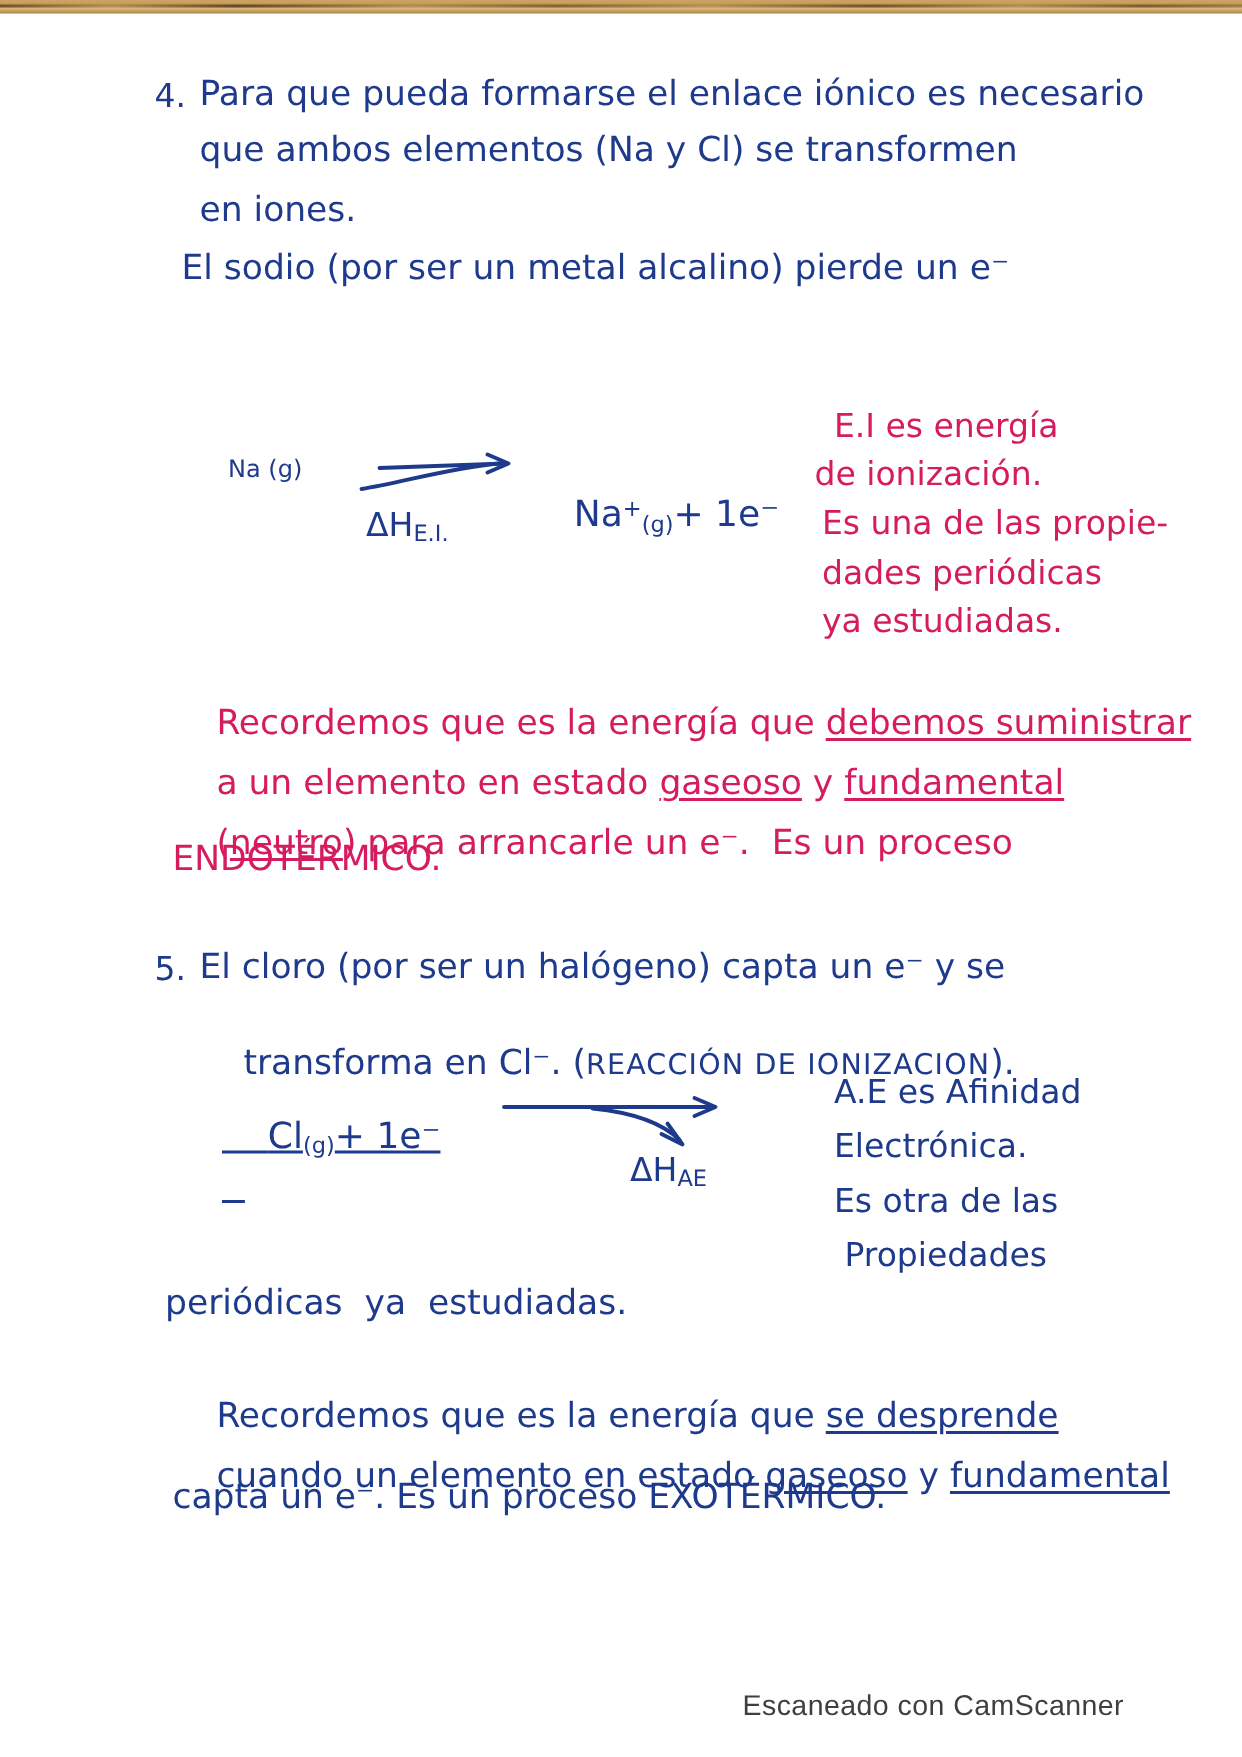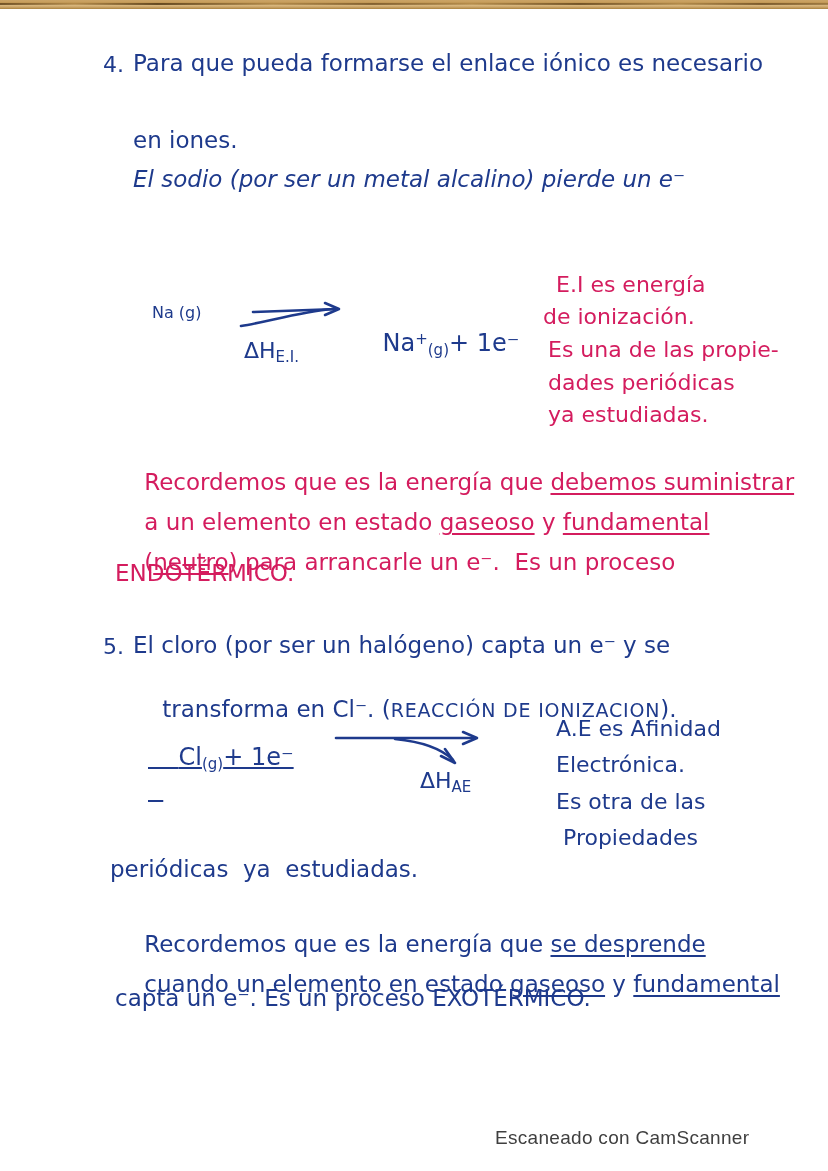--- a/index.html
+++ b/index.html
@@ -94,24 +94,25 @@
 <body>
 
 <div class="page">
 
   <div class="desk-edge"></div>
 
   <div class="ln blue-ln" style="left:103px; top:52px; font-size:22px;">4.</div>
 
   <div class="ln blue-ln" style="left:133px; top:50px;">Para que pueda formarse el enlace iónico es necesario</div>
 
+  <div class="ln blue-ln" style="left:133px; top:87px;">que ambos elementos (Na y Cl) se transformen</div>
 
   <div class="ln blue-ln" style="left:133px; top:127px;">en iones.</div>
 
-  <div class="ln blue-ln" style="left:133px; top:166px;font-style:italic;">El sodio (por ser un metal alcalino) pierde un e⁻</div>
+  <div class="ln blue-ln" style="left:121px; top:166px;">El sodio (por ser un metal alcalino) pierde un e⁻</div>
 
 
 
   <div class="ln blue-ln" style="left:152px; top:300px; font-size:16px;">Na (g)</div>
 
   <div class="arrow-wrap" style="left:237px; top:296px; width:108px; height:36px;">
     <svg width="108" height="36" viewBox="0 0 108 36">
       <path d="M4 30 C 30 26, 62 16, 96 13" stroke="#1e3a8c" stroke-width="2.6" fill="none" stroke-linecap="round"></path>
       <path d="M16 16 L 100 13" stroke="#1e3a8c" stroke-width="2.6" fill="none" stroke-linecap="round"></path>
       <path d="M88 7 L 102 13 L 88 19" stroke="#1e3a8c" stroke-width="2.6" fill="none" stroke-linecap="round" stroke-linejoin="round"></path>

